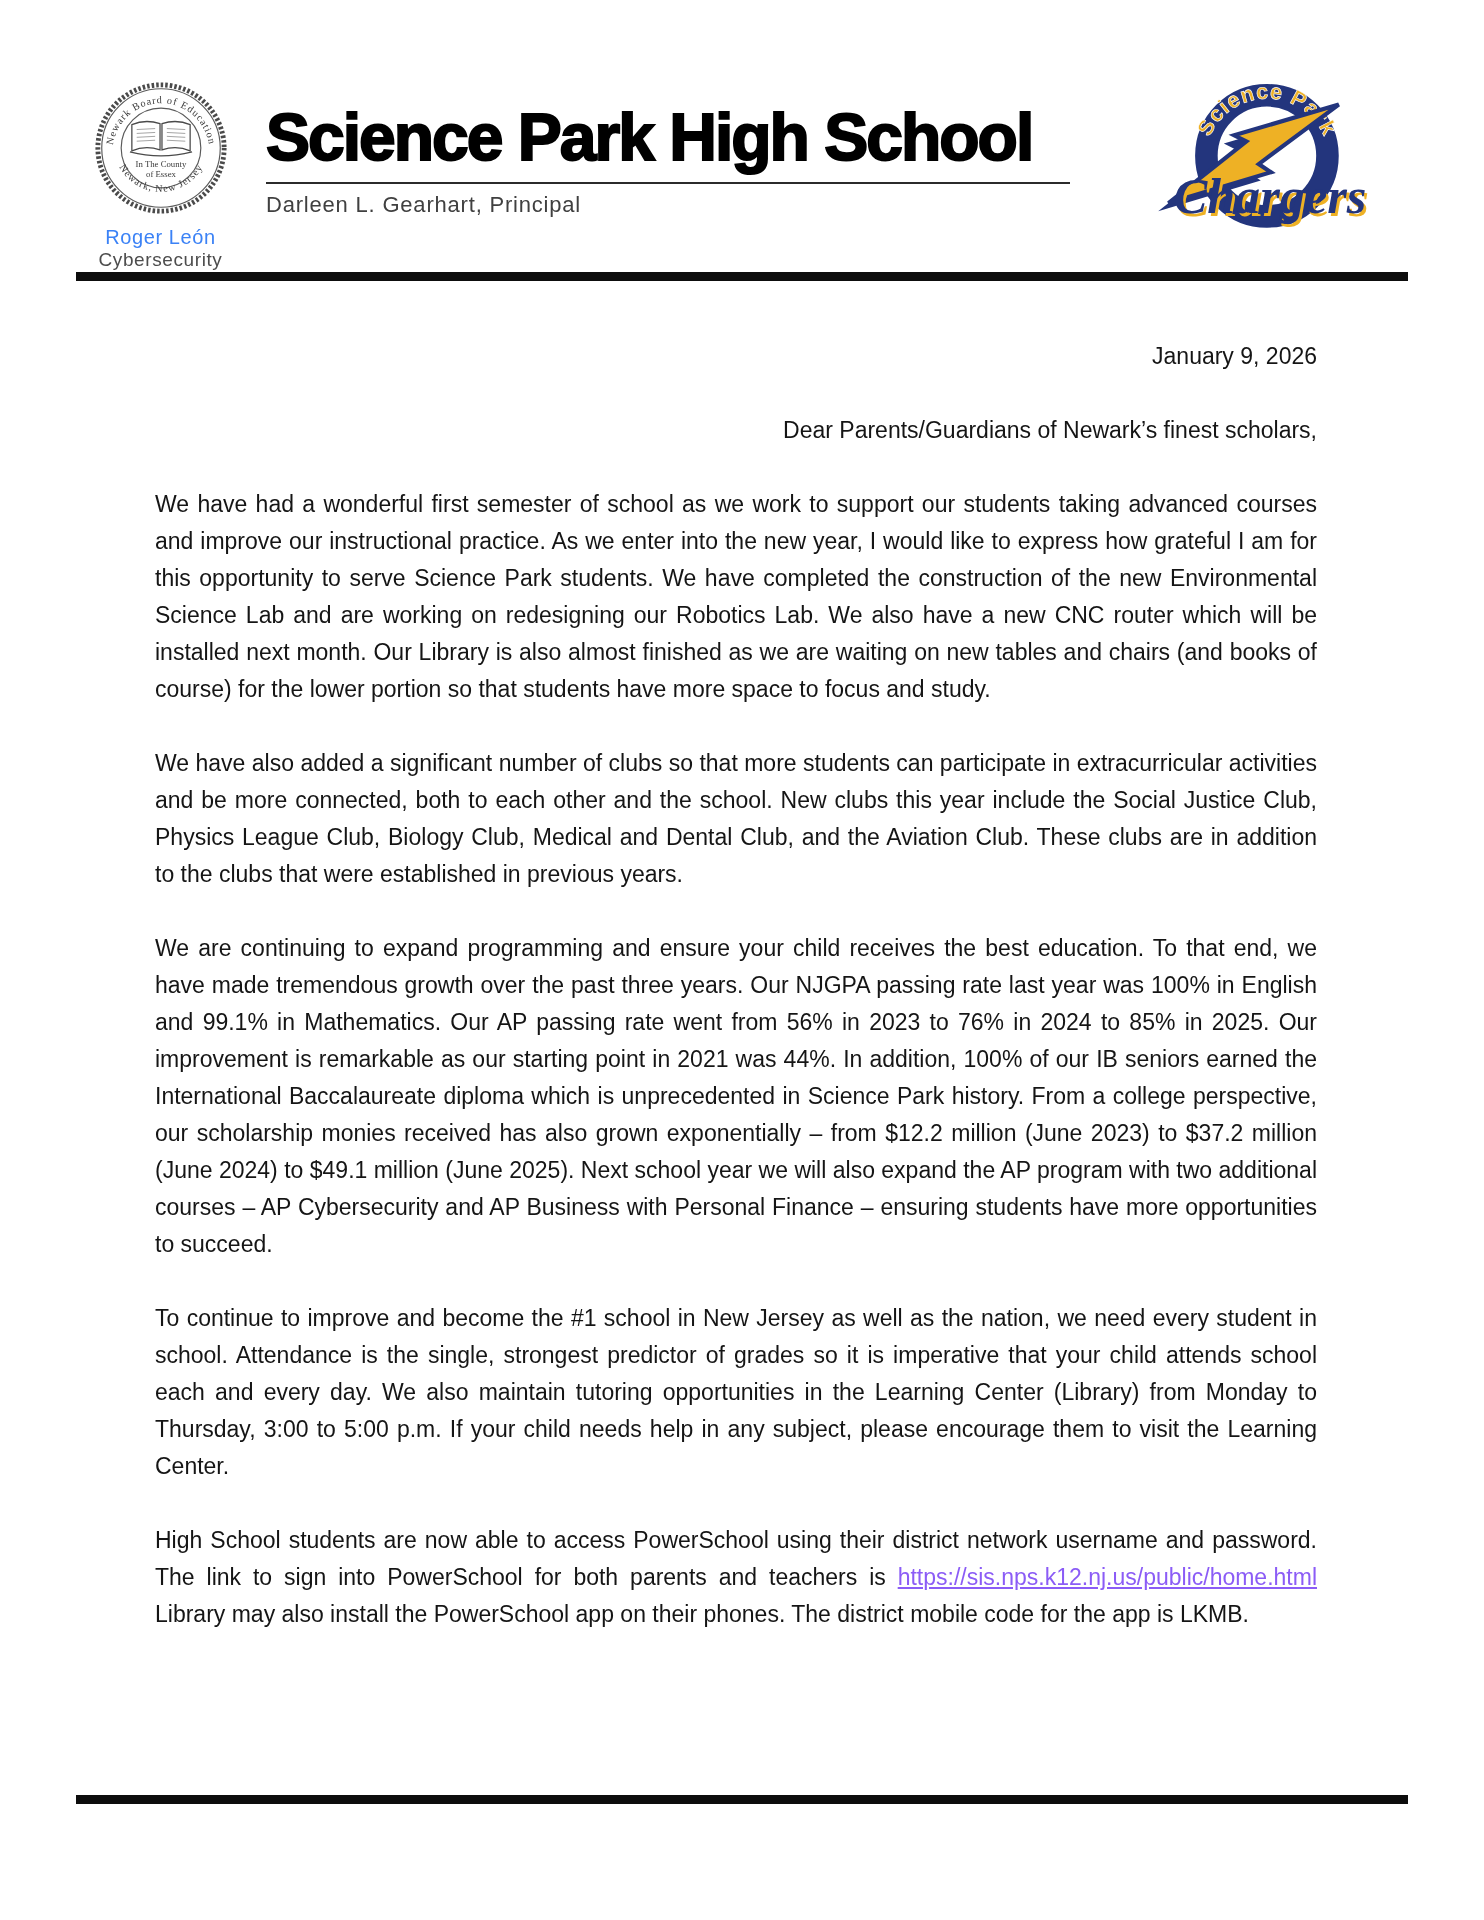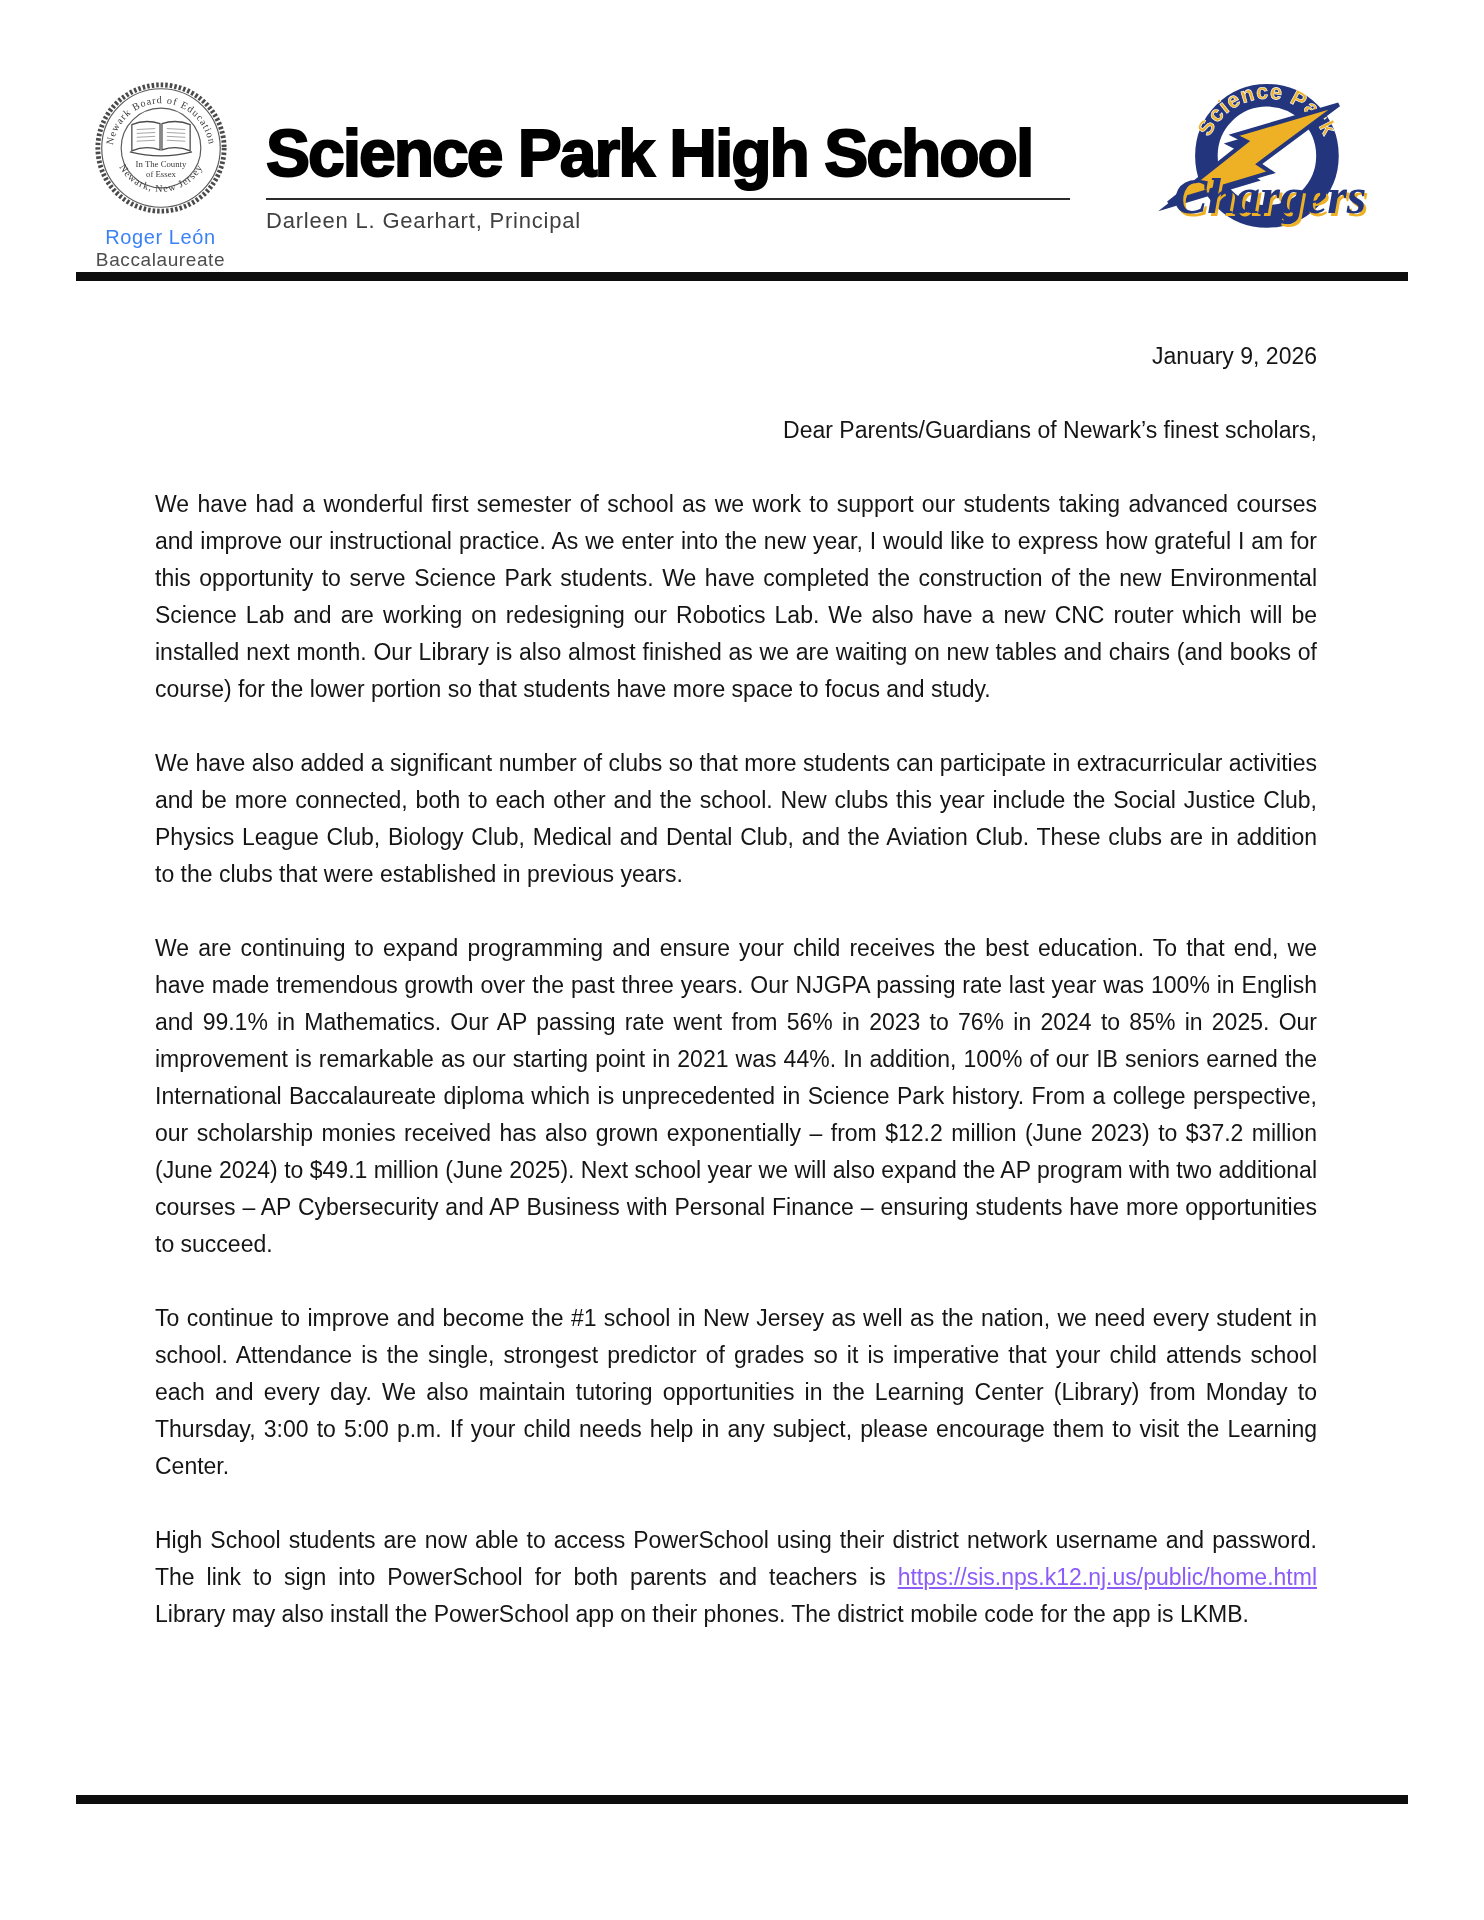--- a/index.html
+++ b/index.html
@@ -9,21 +9,21 @@
     background:#ffffff; overflow:hidden;
     font-family:"Liberation Sans", sans-serif; color:#1a1a1a;
   }
 
   
   .seal-block { position:absolute; left:58px; top:80px; width:205px; text-align:center; }
   .seal-svg { display:block; margin:0 auto; width:136px; height:136px; }
   .supt-name { margin-top:10px; font-size:20px; color:#3b82f6; letter-spacing:0.6px; }
   .supt-title { font-size:19px; color:#4d4d4d; letter-spacing:0.6px; }
 
-  .title-block { position:absolute; left:266px; top:120px; width:830px; }
+  .title-block { position:absolute; left:266px; top:104px; width:830px; }
   .school-title {
     font-size:66px; font-weight:bold; letter-spacing:-2px; color:#000;
     -webkit-text-stroke:2px #000; white-space:nowrap; line-height:1;
   }
   .title-rule { margin-top:12px; width:804px; height:2px; background:#2b2b2b; }
   .principal { margin-top:8px; font-size:22px; color:#404040; letter-spacing:0.8px; }
 
   .logo-block { position:absolute; left:1152px; top:66px; width:236px; height:192px; }
   .logo-svg { width:236px; height:192px; overflow:visible; }
 
@@ -79,21 +79,21 @@
           <line x1="76" y1="50" x2="95" y2="51"></line>
             <line x1="76" y1="54" x2="95" y2="55"></line>
           <line x1="76" y1="58" x2="95" y2="59"></line>
             <line x1="76" y1="62" x2="95" y2="63"></line>
         </g>
       </g>
       <text class="seal-center" x="70" y="90" text-anchor="middle">In The County</text>
       <text class="seal-center" x="70" y="100" text-anchor="middle">of Essex</text>
     </svg>
     <div class="supt-name">Roger León</div>
-    <div class="supt-title">Baccalaureate</div>
+    <div class="supt-title">Cybersecurity</div>
   </div>
 
   <div class="title-block">
     <div class="school-title">Science Park High School</div>
     <div class="title-rule"></div>
     <div class="principal">Darleen L. Gearhart, Principal</div>
   </div>
 
   <div class="logo-block">
     <svg class="logo-svg" viewBox="0 0 230 160">

